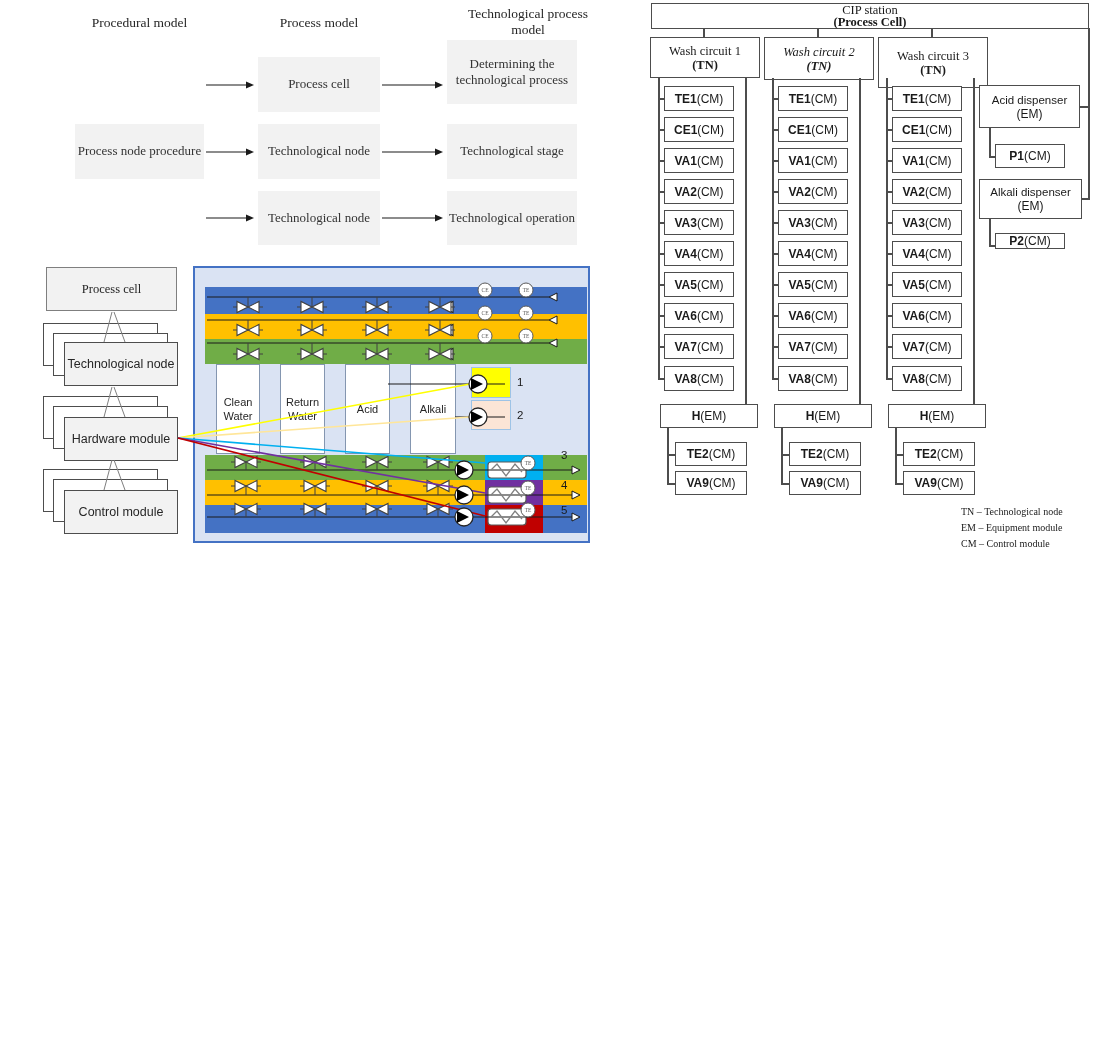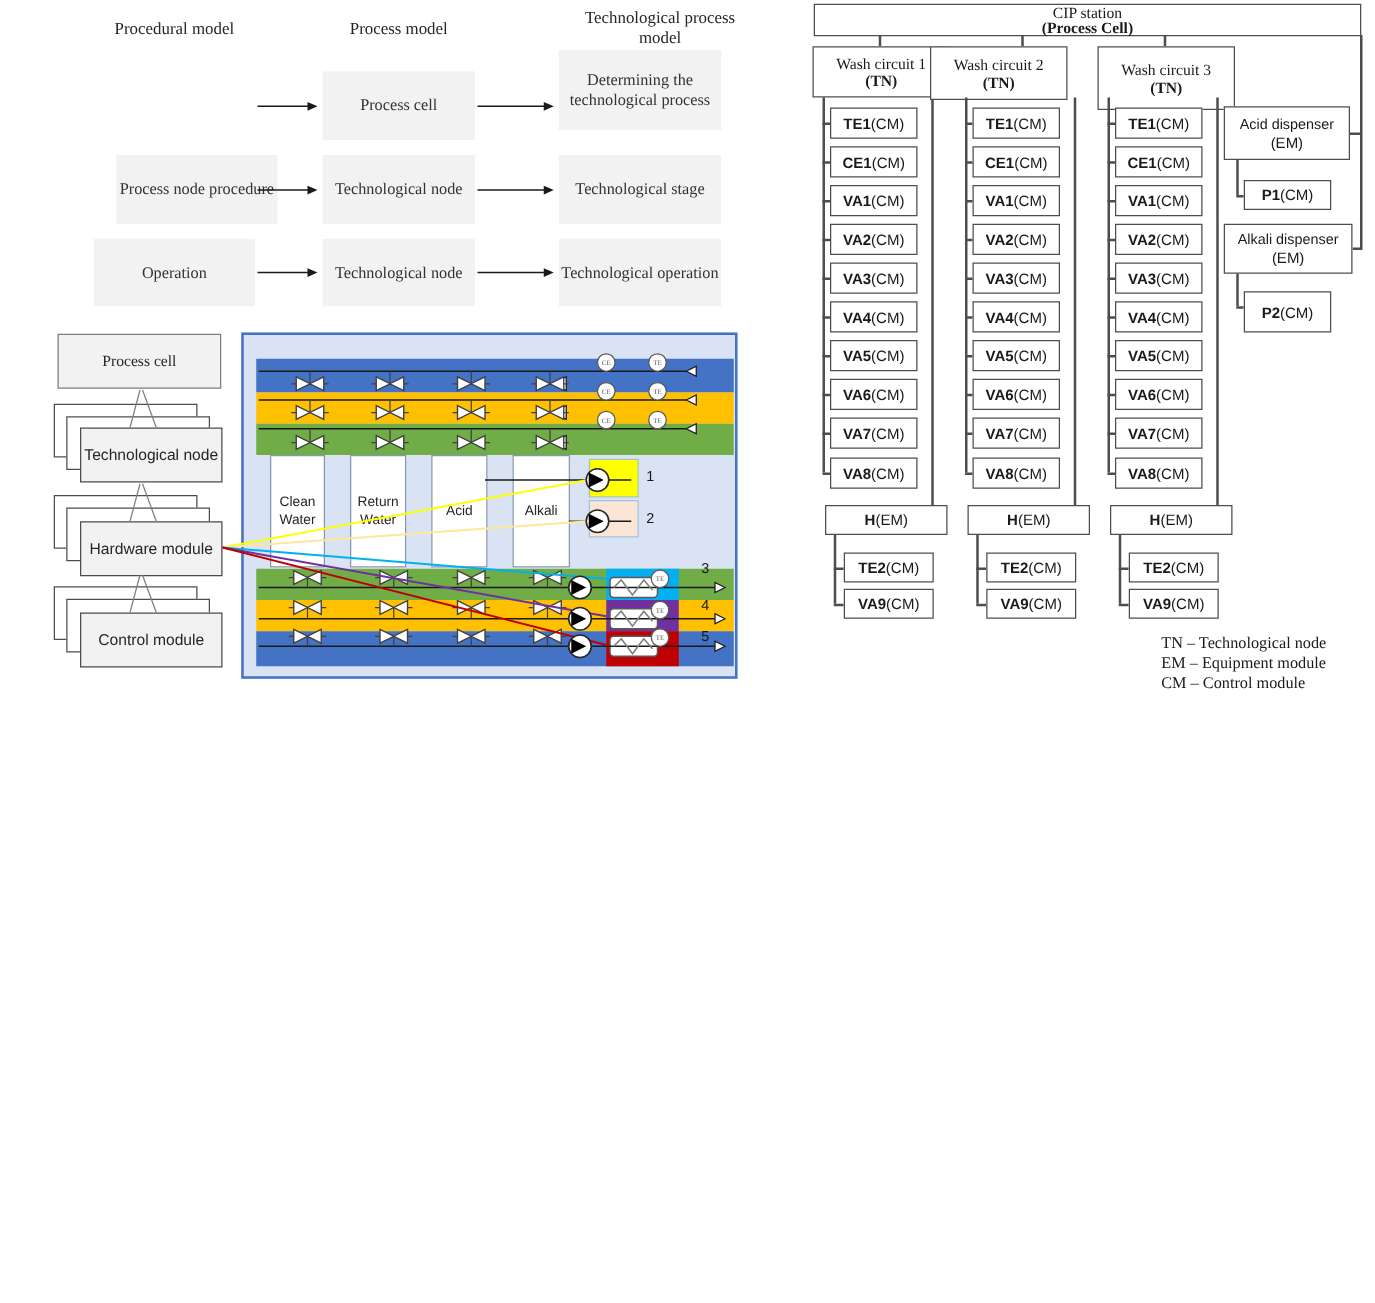--- a/index.html
+++ b/index.html
@@ -24,40 +24,39 @@
   .pumpbox{border:1.2px solid #9dc3e6;}
   .numlab{font-family:"Liberation Sans",sans-serif;font-size:11.5px;color:#1a1a1a;}
   .treebox{background:#ffffff;border:1.5px solid #4d4d4d;display:flex;align-items:center;
            justify-content:center;text-align:center;color:#1a1a1a;}
   .modid{font-family:"Liberation Sans",sans-serif;font-weight:600;font-size:12px;}
   .modtype{font-family:Liberation Sans, sans-serif;font-size:12px;}
   .wc-line1{font-family:"Liberation Serif",serif;font-size:12.5px;}
   .wc-line2{font-family:"Liberation Serif",serif;font-size:12.5px;font-weight:bold;}
   .disp-line1{font-family:"Liberation Sans",sans-serif;font-size:11.5px;}
   .conn{position:absolute;background:#4d4d4d;}
-  .legendline{font-size:13px;color:#1a1a1a;white-space:nowrap;}
+  .legendline{font-size:10px;color:#1a1a1a;white-space:nowrap;margin-left:32px;}
   svg{position:absolute;left:0;top:0;pointer-events:none;}
 </style>
 </head>
 <body>
 
 <div id="canvas">
 
   <div class="abs colhead" style="left:75px;top:12px;width:129px;height:22px;">Procedural model</div>
   <div class="abs colhead" style="left:258px;top:12px;width:122px;height:22px;">Process model</div>
   <div class="abs colhead" style="left:447px;top:4px;width:130px;height:36px;margin-left:16px;">Technological process model</div>
 
   <div class="abs flowbox" style="left:258px;top:57px;width:122px;height:55px;">Process cell</div>
   <div class="abs flowbox" style="left:447px;top:40px;width:130px;height:64px;">Determining the technological process</div>
 
-  <div class="abs flowbox" style="left:75px;top:124px;width:129px;height:55px;margin-left:18px;">Process node procedure</div>
+  <div class="abs flowbox" style="left:75px;top:124px;width:129px;height:55px;">Process node procedure</div>
   <div class="abs flowbox" style="left:258px;top:124px;width:122px;height:55px;">Technological node</div>
   <div class="abs flowbox" style="left:447px;top:124px;width:130px;height:55px;">Technological stage</div>
 
-  <div class="abs flowbox" style="left:75px;top:191px;width:129px;height:54px;">Operation</div>
   <div class="abs flowbox" style="left:258px;top:191px;width:122px;height:54px;">Technological node</div>
   <div class="abs flowbox" style="left:447px;top:191px;width:130px;height:54px;">Technological operation</div>
 
   <div class="abs pcbox" style="left:46px;top:267px;width:131px;height:44px;">Process cell</div>
 
   <div class="abs stackback" style="left:43px;top:323px;width:115px;height:43px;"></div>
   <div class="abs stackback" style="left:53px;top:333px;width:115px;height:43px;"></div>
   <div class="abs stackfront sans" style="left:64px;top:342px;width:114px;height:44px;">Technological node</div>
 
   <div class="abs stackback" style="left:43px;top:396px;width:115px;height:43px;"></div>
@@ -166,21 +165,21 @@
       <div class="abs treebox" style="left: 675px; top: 442px; width: 72px; height: 24px;">
         <span class="modid">TE2</span>
         <span class="modtype">(CM)</span>
       </div>
       <div class="abs conn" style="left: 667px; top: 483px; width: 8px; height: 1.5px;"></div>
       <div class="abs treebox" style="left: 675px; top: 471px; width: 72px; height: 24px;">
         <span class="modid">VA9</span>
         <span class="modtype">(CM)</span>
       </div>
       <div class="abs conn" style="left: 817px; top: 28px; width: 1.5px; height: 9px;"></div>
-      <div class="abs treebox" style="left: 744px; top: 37px; width: 110px; height: 43px; flex-direction: column; line-height: 14px;">
+      <div class="abs treebox" style="left: 764px; top: 37px; width: 110px; height: 43px; flex-direction: column; line-height: 14px; font-style: italic;">
         <span class="wc-line1">Wash circuit 2</span>
         <span class="wc-line2">(TN)</span>
       </div>
       <div class="abs conn" style="left: 772px; top: 78px; width: 1.5px; height: 300px;"></div>
       <div class="abs conn" style="left: 859px; top: 78px; width: 1.5px; height: 326px;"></div>
       <div class="abs conn" style="left: 772px; top: 98px; width: 7px; height: 1.5px;"></div>
       <div class="abs treebox" style="left: 778px; top: 86px; width: 70px; height: 25px;">
         <span class="modid">TE1</span>
         <span class="modtype">(CM)</span>
       </div>
@@ -328,21 +327,21 @@
       <div class="abs treebox" style="left: 995px; top: 144px; width: 70px; height: 24px;">
         <span class="modid">P1</span>
         <span class="modtype">(CM)</span>
       </div>
       <div class="abs treebox" style="left: 979px; top: 179px; width: 103px; height: 40px; flex-direction: column; line-height: 14px;">
         <span class="disp-line1">Alkali dispenser</span>
         <span class="modtype">(EM)</span>
       </div>
       <div class="abs conn" style="left: 989px; top: 219px; width: 1.5px; height: 26px;"></div>
       <div class="abs conn" style="left: 989px; top: 245px; width: 6px; height: 1.5px;"></div>
-      <div class="abs treebox" style="left: 995px; top: 233px; width: 70px; height: 33px;">
+      <div class="abs treebox" style="left: 995px; top: 233px; width: 70px; height: 16px;">
         <span class="modid">P2</span>
         <span class="modtype">(CM)</span>
       </div>
     </div>
 
   <div class="abs legendline" style="left:929px;top:506px;">TN – Technological node</div>
   <div class="abs legendline" style="left:929px;top:522px;">EM – Equipment module</div>
   <div class="abs legendline" style="left:929px;top:538px;">CM – Control module</div>
 
   <svg id="overlay" width="1100" height="1042" viewBox="0 0 1100 1042">

